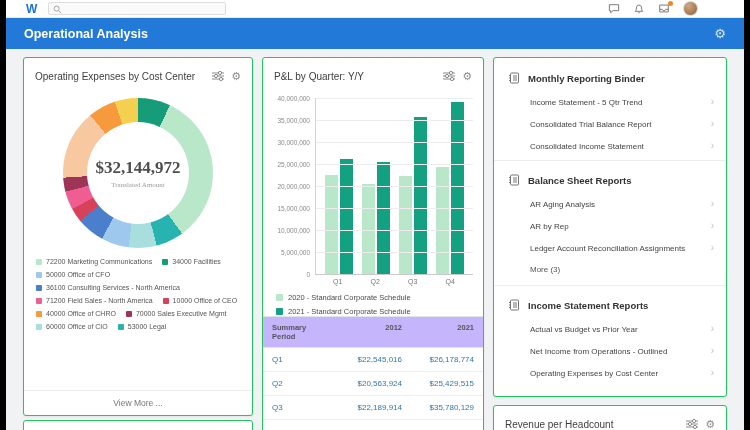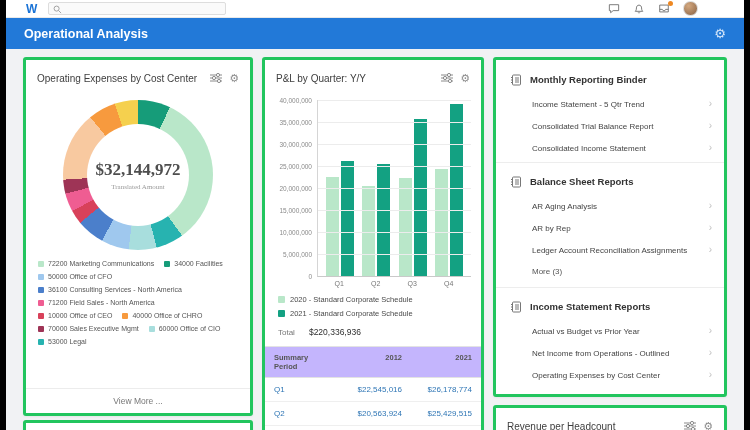--- a/index.html
+++ b/index.html
@@ -23,21 +23,21 @@
 
   
   .bluebar{position:absolute;top:18px;left:0;right:0;height:31px;background:#2279d8;display:flex;align-items:center;
            padding:0 18px;box-sizing:border-box;z-index:2;}
   .page-title{color:#fff;font-weight:bold;font-size:12.5px;flex:1;}
   .gear{font-family:"DejaVu Sans","Liberation Sans",sans-serif;color:#8d8d8d;font-size:11px;line-height:1;cursor:pointer;}
   .gear.white{color:#d5e6fa;font-size:13px;}
 
   
   .content{position:absolute;top:49px;left:0;right:0;bottom:0;overflow:hidden;}
-  .card{position:absolute;background:#fff;border:3px solid #22c55e;border-radius:3px;
+  .card{position:absolute;background:#fff;border:1px solid #22c55e;border-radius:3px;
         box-shadow:0 1px 2px rgba(0,0,0,.05);box-sizing:border-box;}
   .card-head{display:flex;align-items:center;gap:7px;padding:9px 11px 5px;}
   .card-title{flex:1;font-size:10px;color:#3e3e3e;}
 
   
   .opex{left:17px;top:8px;width:230px;height:359px;display:flex;flex-direction:column;}
   .donut-wrap{display:flex;justify-content:center;padding:8px 0 4px;}
   .donut{width:150px;height:150px;border-radius:50%;position:relative;cursor:pointer;font-family:Liberation Serif, serif;}
   .donut-hole{position:absolute;inset:24px;background:#fff;border-radius:50%;display:flex;flex-direction:column;
               align-items:center;justify-content:center;}
@@ -70,21 +70,21 @@
   .total-row{padding:9px 13px;font-size:8px;color:#777;display:flex;gap:14px;align-items:baseline;}
   .total-value{color:#2e2e2e;font-size:8.5px;}
   .pl-table{border-top:1px solid #e3e3e3;display:grid;grid-template-columns:76px 1fr 1fr;}
   .th{background:#c4b5fd;color:#555;font-weight:bold;font-size:7.5px;padding:6px 9px;border-bottom:1px solid #e3e3e3;}
   .td{padding:7px 9px;border-bottom:1px solid #efefef;color:#2f76b5;font-size:8px;cursor:pointer;}
   .num{text-align:right;}
 
   
   .reports{left:487px;top:8px;width:234px;height:340px;padding:4px 0;overflow:hidden;}
   .rg-sep{border-top:1px solid #ededed;margin-top:3px;padding-top:3px;}
-  .rg-head{display:flex;align-items:flex-start;gap:8px;padding:10px 14px 7px;}
+  .rg-head{display:flex;align-items:center;gap:8px;padding:10px 14px 7px;}
   .rg-icon{display:flex;align-items:center;}
   .rg-title{font-size:9.5px;font-weight:bold;color:#333;}
   .rg-item{display:flex;align-items:center;justify-content:space-between;padding:6px 12px 6px 36px;
            font-size:8px;color:#444;cursor:pointer;}
   .chev{color:#c2c2c2;font-size:10px;line-height:1;}
   .rg-more{padding:6px 12px 8px 36px;font-size:8px;color:#555;cursor:pointer;}
 
   .revenue{left:487px;top:356px;width:234px;height:60px;}
 </style>
 </head>
@@ -277,24 +277,20 @@
       <div class="pl-legend">
           <div class="pl-leg-row">
             <span class="swatch" style="background: rgb(185, 231, 201);"></span>
             <span>2020 - Standard Corporate Schedule</span>
           </div>
           <div class="pl-leg-row">
             <span class="swatch" style="background: rgb(19, 161, 130);"></span>
             <span>2021 - Standard Corporate Schedule</span>
           </div>
         </div>
-      <div class="total-row">
-        <span>Total</span>
-        <span class="total-value">$220,336,936</span>
-      </div>
       <div class="pl-table">
           <div class="th">Summary Period</div>
           <div class="th num">2012</div>
           <div class="th num">2021</div>
           <div class="td">Q1</div>
           <div class="td num">$22,545,016</div>
           <div class="td num">$26,178,774</div>
           <div class="td">Q2</div>
           <div class="td num">$20,563,924</div>
           <div class="td num">$25,429,515</div>

